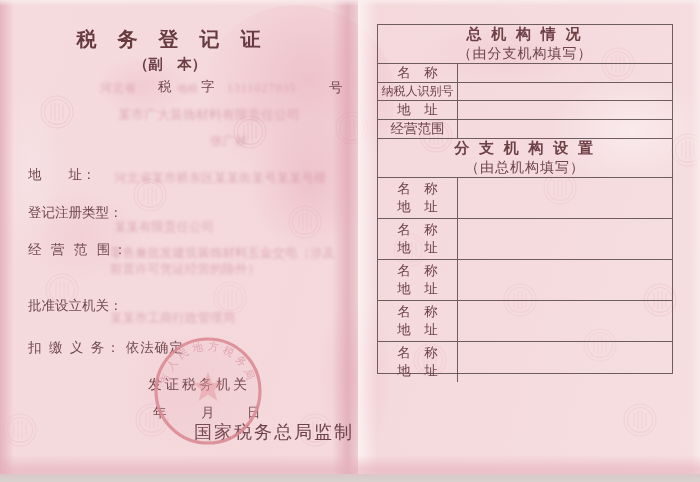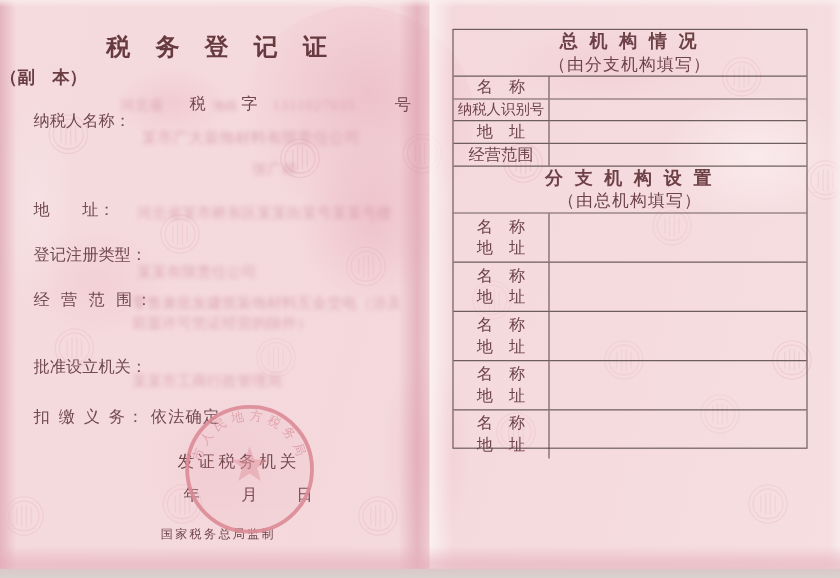--- a/index.html
+++ b/index.html
@@ -30,22 +30,22 @@
   .edge-left{left:0;top:0;width:14px;height:482px;background:linear-gradient(90deg,#e5b4bf,rgba(229,180,191,0));}
   .edge-right{right:0;top:0;width:9px;height:482px;background:linear-gradient(270deg,#f8ebec,rgba(248,235,236,0));}
   .edge-top{left:0;top:0;width:700px;height:6px;background:linear-gradient(180deg,rgba(250,240,241,.75),rgba(250,240,241,0));}
   .band-bottom{left:0;top:455px;width:700px;height:21px;
     background:linear-gradient(180deg,rgba(231,178,190,0),rgba(229,172,186,.55) 65%,rgba(226,170,184,.5));}
   .strip-bottom{left:0;top:474px;width:700px;height:8px;background:linear-gradient(180deg,#dcc6c9,#d8d3cf);}
   
   .lp{position:absolute;inset:0;color:#6f454b;}
   .lp div,.lp span{position:absolute;white-space:nowrap;}
   .cert-title{left:0;top:26px;width:345px;text-align:center;font-size:20px;font-weight:bold;
-    letter-spacing:8px;color:#663a3f;padding-left:12px;}
-  .cert-subtitle{left:0;top:55px;width:340px;font-size:14.5px;font-weight:bold;color:#6a3d42;}
+    letter-spacing:8px;color:#663a3f;}
+  .cert-subtitle{left:0;top:55px;width:340px;text-align:center;font-size:14.5px;font-weight:bold;color:#6a3d42;}
   .faint{color:#d08fa0;filter:blur(1.6px);opacity:.62;}
   .fs-prefix{left:100px;top:80px;font-size:12px;}
   .s-shui{left:158px;top:78px;font-size:13.5px;}
   .fs-mid{left:177px;top:82px;font-size:10.5px;}
   .s-zi{left:201px;top:78px;font-size:13.5px;}
   .fs-num{left:227px;top:81px;font-size:12px;letter-spacing:1px;}
   .s-hao{left:329px;top:79px;font-size:13.5px;}
   .fld{left:28px;font-size:13.5px;color:#714950;}
   .f-name{top:92px;}
   .f-rep{top:129px;}
@@ -59,21 +59,21 @@
   .v-rep{left:210px;top:133px;font-size:12.5px;}
   .v-addr{left:114px;top:170px;font-size:12.5px;}
   .v-type{left:114px;top:219px;font-size:12.5px;}
   .v-scope1{left:110px;top:245px;font-size:12.5px;}
   .v-scope2{left:110px;top:261px;font-size:12.5px;}
   .v-approve{left:110px;top:310px;font-size:12.5px;}
   .issuer{left:148px;top:376px;font-size:14px;letter-spacing:3px;color:#6d4348;}
   .d-y{left:153px;top:404px;font-size:13.5px;}
   .d-m{left:201px;top:404px;font-size:13.5px;}
   .d-d{left:247px;top:404px;font-size:13.5px;}
-  .cert-footer{left:10px;top:438px;width:344px;text-align:center;font-size:10px;letter-spacing:2px;color:#6d4348;}
+  .cert-footer{left:10px;top:420px;width:344px;text-align:right;font-size:18px;letter-spacing:2px;color:#6d4348;}
   
   .seal{position:absolute;left:150px;top:328px;}
   
   .rtable{
     position:absolute;left:377px;top:24px;width:296px;height:350px;
     border:1px solid rgba(75,63,60,.80);box-sizing:border-box;
     display:flex;flex-direction:column;color:#6d4348;
   }
   .trow{display:flex;border-bottom:1px solid rgba(75,63,60,.80);box-sizing:border-box;}
   .trow:last-child{border-bottom:none;}
@@ -147,21 +147,20 @@
     <div class="cert-title">税 务 登 记 证</div>
     <div class="cert-subtitle">（副　本）</div>
 
     <span class="faint fs-prefix">河北省</span>
     <span class="s-shui">税</span>
     <span class="faint fs-mid">地税</span>
     <span class="s-zi">字</span>
     <span class="faint fs-num">1311027035</span>
     <span class="s-hao">号</span>
 
-    <div class="fld f-name">纳税人名称：</div>
     <div class="fld f-addr">地　　址：</div>
     <div class="fld f-type">登记注册类型：</div>
     <div class="fld f-scope">经 营 范 围：</div>
     <div class="fld f-approve">批准设立机关：</div>
     <div class="fld f-withhold"><span style="position:static">扣 缴 义 务：</span><span class="wh-val">依法确定</span></div>
 
     <div class="faint v-name">某市广大装饰材料有限责任公司</div>
     <div class="faint v-rep">张广林</div>
     <div class="faint v-addr">河北省某市桥东区某某街某号某某号楼</div>
     <div class="faint v-type">某某有限责任公司</div>

